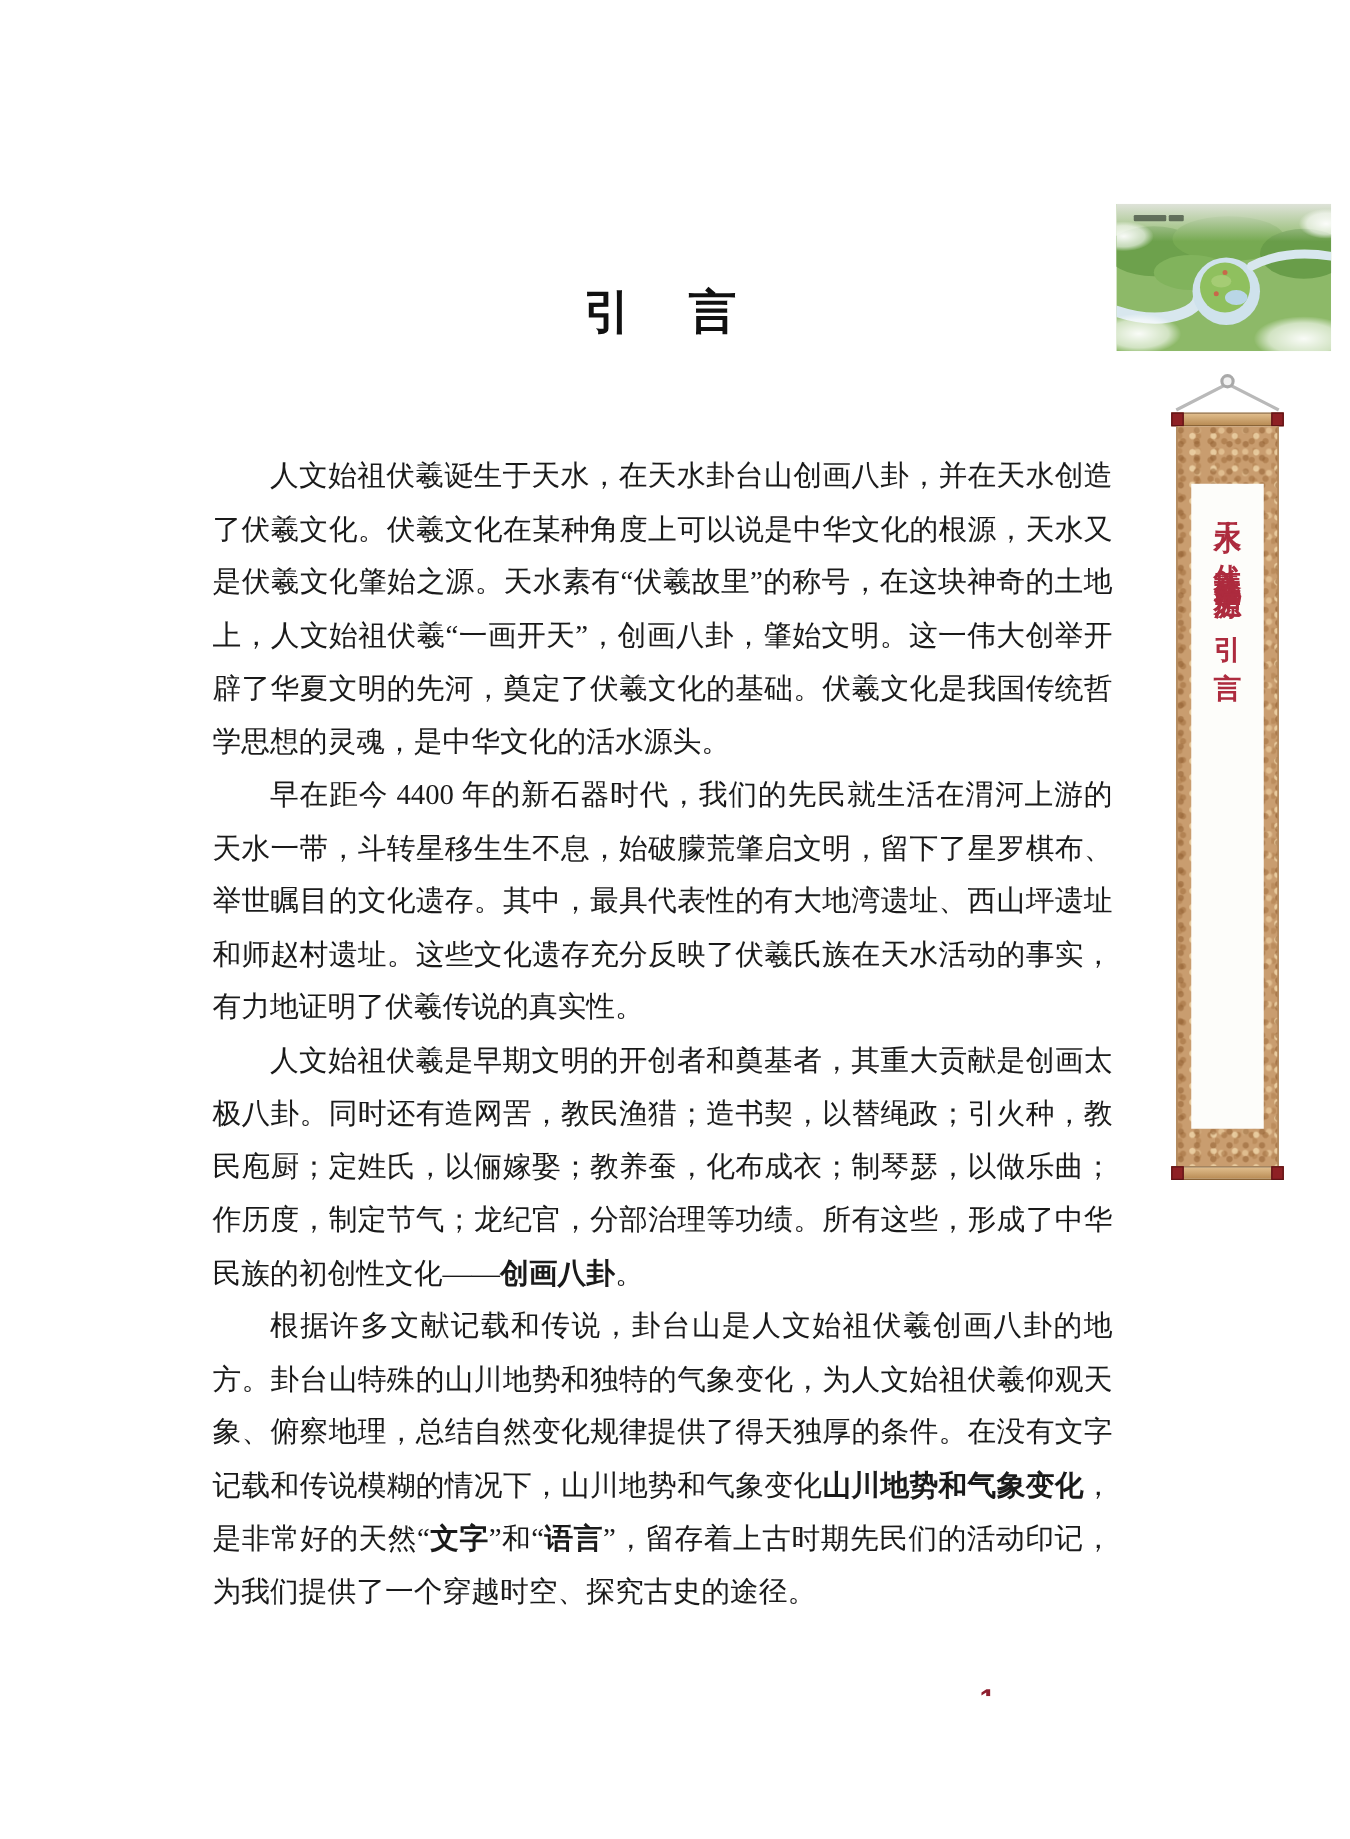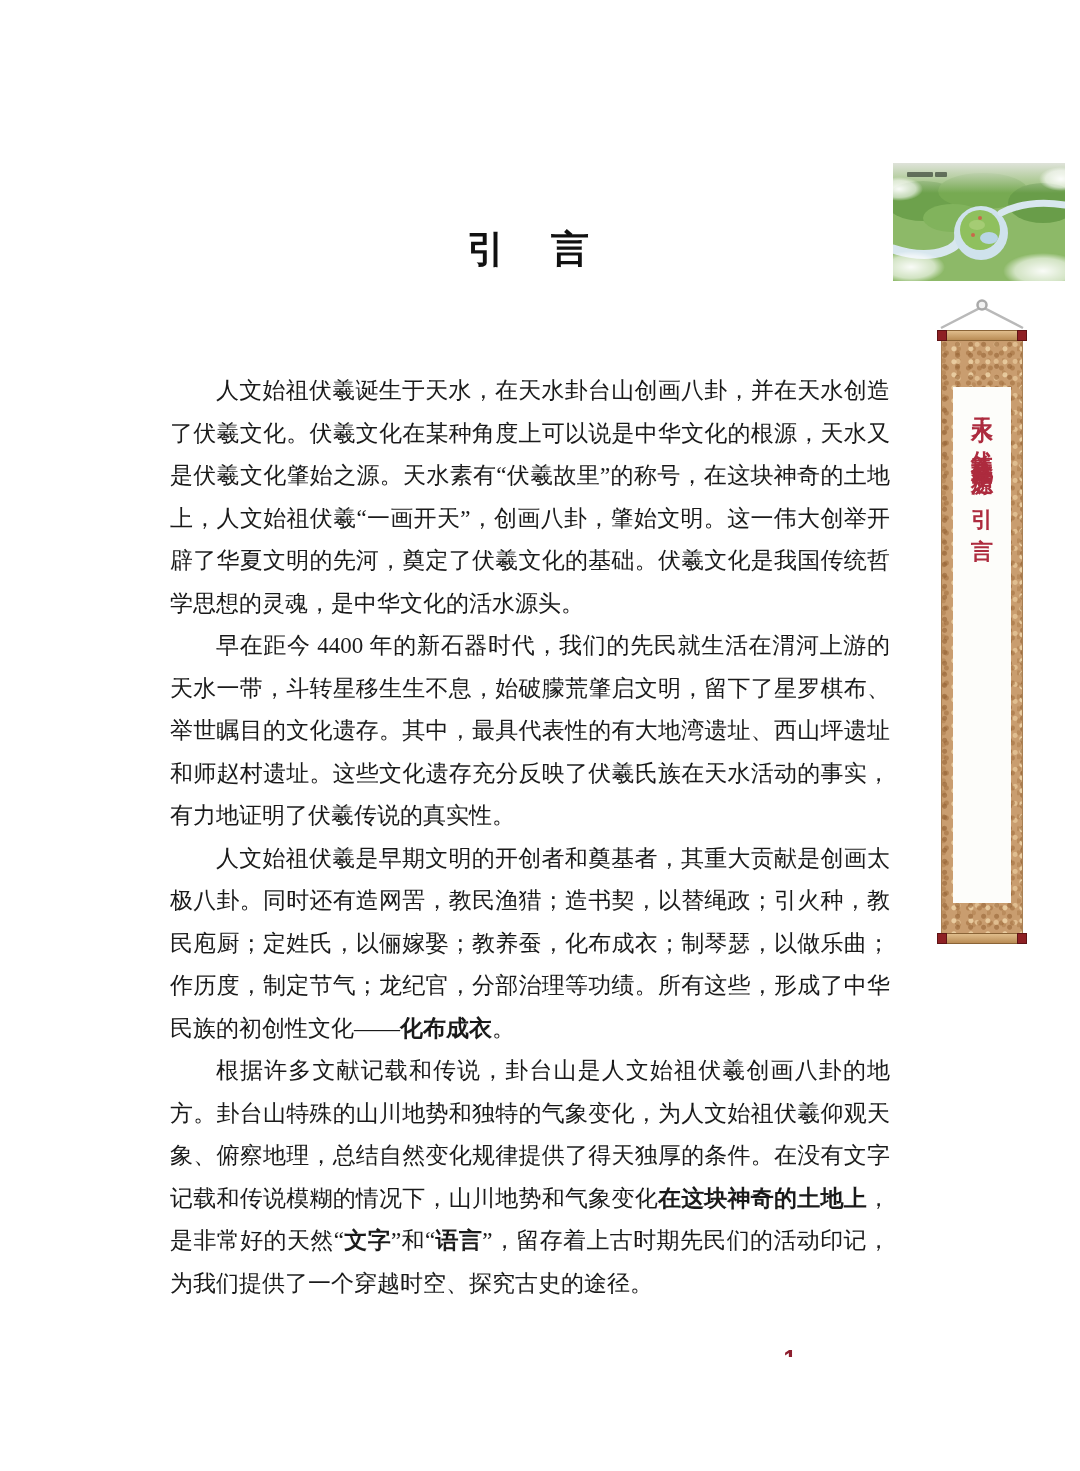--- a/index.html
+++ b/index.html
@@ -15,21 +15,21 @@
   
   .doc-title{
     position:absolute;left:170px;top:224px;width:720px;
     margin:0;text-align:center;
     font-size:38px;font-weight:700;letter-spacing:4px;
     color:#111;
   }
 
   
   .body-text{
-    position:absolute;left:170px;top:370px;width:720px;
+    position:absolute;left:170px;top:360px;width:720px;
     font-size:23px;line-height:42.5px;
     text-align:justify;
   }
   .body-text p{margin:0;text-indent:2em;}
   .body-text .bold{font-weight:700;}
 
   
   .photo{
     position:absolute;left:893px;top:163px;width:172px;height:118px;
     overflow:hidden;
@@ -124,22 +124,22 @@
         <rect x="42" y="9" width="12" height="5" rx="1" fill="#2f3a2e"></rect>
       </g>
     </svg>
   </div>
 
   <h1 class="doc-title">引　言</h1>
 
   <div class="body-text">
       <p><span>人文始祖伏羲诞生于天水，在天水卦台山创画八卦，并在天水创造了伏羲文化。伏羲文化在某种角度上可以说是中华文化的根源，天水又是伏羲文化肇始之源。天水素有“伏羲故里”的称号，在这块神奇的土地上，人文始祖伏羲“一画开天”，创画八卦，肇始文明。这一伟大创举开辟了华夏文明的先河，奠定了伏羲文化的基础。伏羲文化是我国传统哲学思想的灵魂，是中华文化的活水源头。</span></p>
       <p><span>早在距今 4400 年的新石器时代，我们的先民就生活在渭河上游的天水一带，斗转星移生生不息，始破朦荒肇启文明，留下了星罗棋布、举世瞩目的文化遗存。其中，最具代表性的有大地湾遗址、西山坪遗址和师赵村遗址。这些文化遗存充分反映了伏羲氏族在天水活动的事实，有力地证明了伏羲传说的真实性。</span></p>
-      <p><span>人文始祖伏羲是早期文明的开创者和奠基者，其重大贡献是创画太极八卦。同时还有造网罟，教民渔猎；造书契，以替绳政；引火种，教民庖厨；定姓氏，以俪嫁娶；教养蚕，化布成衣；制琴瑟，以做乐曲；作历度，制定节气；龙纪官，分部治理等功绩。所有这些，形成了中华民族的初创性文化——</span><span class="bold">化布成衣</span><span>。</span></p>
-      <p><span>根据许多文献记载和传说，卦台山是人文始祖伏羲创画八卦的地方。卦台山特殊的山川地势和独特的气象变化，为人文始祖伏羲仰观天象、俯察地理，总结自然变化规律提供了得天独厚的条件。在没有文字记载和传说模糊的情况下，山川地势和气象变化</span><span class="bold">在这块神奇的土地上</span><span>，是非常好的天然“</span><span class="bold">文字</span><span>”和“</span><span class="bold">语言</span><span>”，留存着上古时期先民们的活动印记，为我们提供了一个穿越时空、探究古史的途径。</span></p>
+      <p><span>人文始祖伏羲是早期文明的开创者和奠基者，其重大贡献是创画太极八卦。同时还有造网罟，教民渔猎；造书契，以替绳政；引火种，教民庖厨；定姓氏，以俪嫁娶；教养蚕，化布成衣；制琴瑟，以做乐曲；作历度，制定节气；龙纪官，分部治理等功绩。所有这些，形成了中华民族的初创性文化——</span><span class="bold">创画八卦</span><span>。</span></p>
+      <p><span>根据许多文献记载和传说，卦台山是人文始祖伏羲创画八卦的地方。卦台山特殊的山川地势和独特的气象变化，为人文始祖伏羲仰观天象、俯察地理，总结自然变化规律提供了得天独厚的条件。在没有文字记载和传说模糊的情况下，山川地势和气象变化</span><span class="bold">山川地势和气象变化</span><span>，是非常好的天然“</span><span class="bold">文字</span><span>”和“</span><span class="bold">语言</span><span>”，留存着上古时期先民们的活动印记，为我们提供了一个穿越时空、探究古史的途径。</span></p>
     </div>
 
   <div class="scroll-wrap">
     <svg class="hanger" width="90" height="32" viewBox="0 0 90 32">
       <polyline points="4,30 45,9 86,30" fill="none" stroke="#b9b9b9" stroke-width="2.5"></polyline>
       <circle cx="45" cy="7" r="4.5" fill="#f2f2f2" stroke="#a9a9a9" stroke-width="2.5"></circle>
     </svg>
     <div class="rod">
       <span class="cap left"></span>
       <span class="cap right"></span>

